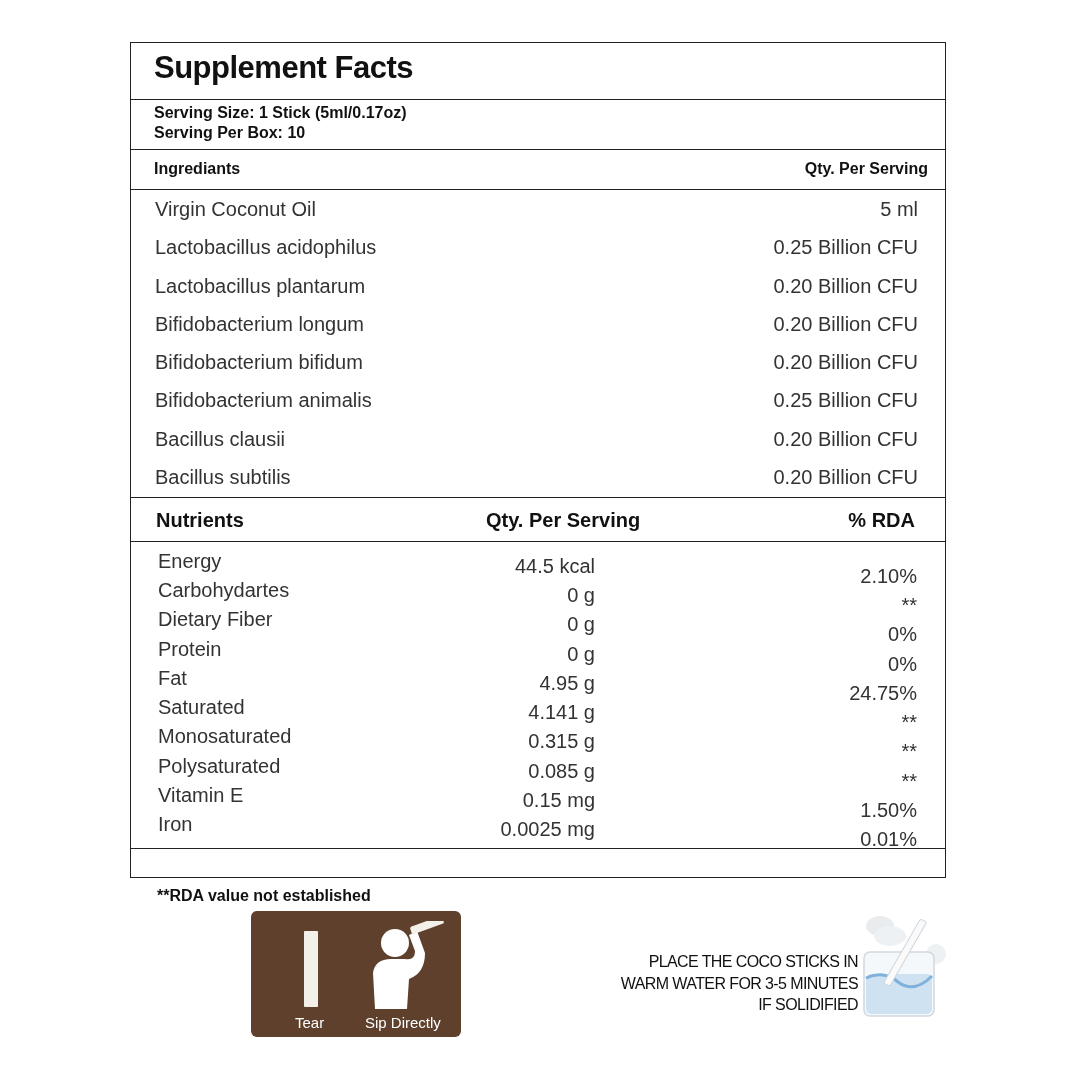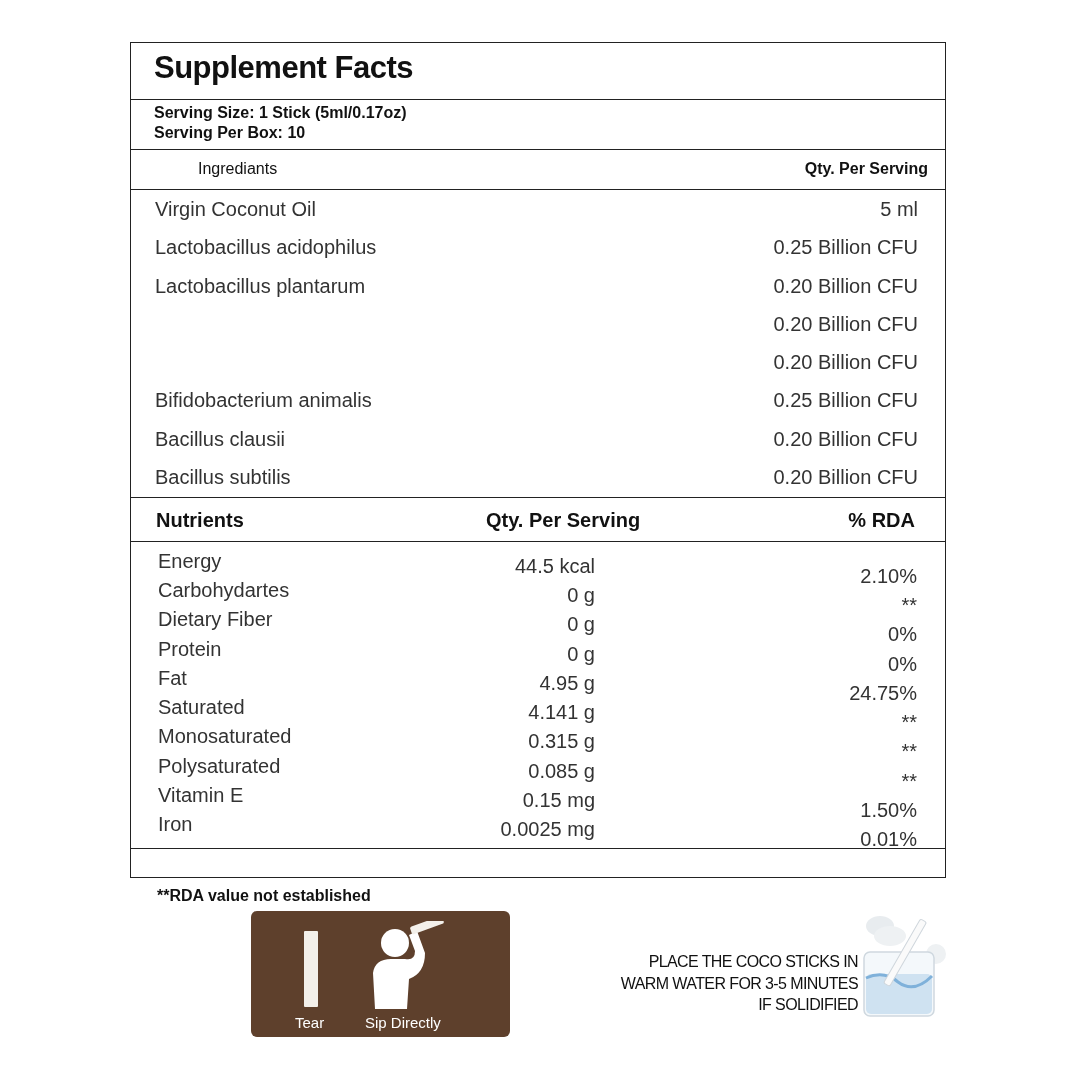--- a/index.html
+++ b/index.html
@@ -4,36 +4,36 @@
 <style>
   html,body{margin:0;padding:0;background:#fff;}
   body{width:1080px;height:1080px;position:relative;font-family:"Liberation Sans",sans-serif;color:#111;overflow:hidden;}
   .panel{position:absolute;left:130px;top:42px;width:816px;height:836px;border:1.5px solid #222;box-sizing:border-box;}
   .sec{position:absolute;left:0;right:0;border-bottom:1.5px solid #222;box-sizing:border-box;}
   .title{top:0;height:57px;}
   .title span{position:absolute;left:23px;top:7px;font-size:31px;font-weight:bold;letter-spacing:-0.5px;}
   .serving{top:57px;height:50px;text-align:right;}
   .serving div{position:absolute;left:23px;font-size:16px;font-weight:bold;}
   .ihead{top:107px;height:40px;}
-  .ihead .l{position:absolute;left:23px;top:10px;font-size:16px;font-weight:normal;margin-left:44px;}
+  .ihead .l{position:absolute;left:23px;top:10px;font-size:16px;font-weight:bold;}
   .ihead .r{position:absolute;right:17px;top:10px;font-size:16px;font-weight:bold;}
   .ing{top:147px;height:308px;text-align:center;}
   .ing .row{position:absolute;left:24px;right:27px;height:38px;font-size:20px;color:#333;}
   .ing .row .n{position:absolute;left:0;top:0;}
   .ing .row .v{position:absolute;right:0;top:0;}
   .nhead{top:455px;height:44px;}
   .nhead span{position:absolute;top:11px;font-size:20px;font-weight:bold;}
   .nut{top:499px;height:307px;}
   .nut .row{position:absolute;left:27px;right:28px;height:29px;font-size:20px;color:#333;}
   .nut .row .n{position:absolute;left:0;top:0;}
   .nut .row .q{position:absolute;right:322px;top:5px;}
   .nut .row .p{position:absolute;right:0;top:0;margin-top:15px;}
   .foot{top:806px;height:28px;border-bottom:none;}
   .foot span{position:absolute;left:26px;top:5px;font-size:16px;font-weight:bold;margin-top:33px;}
-  .howto{position:absolute;left:251px;top:911px;width:259px;height:126px;background:#5e402c;border-radius:6px;}
+  .howto{position:absolute;left:251px;top:911px;width:210px;height:126px;background:#5e402c;border-radius:6px;}
   .howto .stick{position:absolute;left:53px;top:20px;width:14px;height:76px;background:#f3f0ea;border-radius:1px;}
   .howto .lbl{position:absolute;top:103px;color:#fff;font-size:15px;}
   .note{position:absolute;right:222px;top:951px;text-align:right;font-size:16px;line-height:21.5px;letter-spacing:-0.6px;color:#111;}
   .beaker{position:absolute;left:858px;top:912px;width:92px;height:106px;}
 </style>
 </head>
 <body>
 
 <div class="panel">
   <div class="sec title">
@@ -54,23 +54,25 @@
       </div>
     <div class="row" style="top:46px">
         <span class="n">Lactobacillus acidophilus</span>
         <span class="v">0.25 Billion CFU</span>
       </div>
     <div class="row" style="top:85px">
         <span class="n">Lactobacillus plantarum</span>
         <span class="v">0.20 Billion CFU</span>
       </div>
     <div class="row" style="top:123px">
+        <span class="n">Bifidobacterium longum</span>
         <span class="v">0.20 Billion CFU</span>
       </div>
     <div class="row" style="top:161px">
+        <span class="n">Bifidobacterium bifidum</span>
         <span class="v">0.20 Billion CFU</span>
       </div>
     <div class="row" style="top:199px">
         <span class="n">Bifidobacterium animalis</span>
         <span class="v">0.25 Billion CFU</span>
       </div>
     <div class="row" style="top:238px">
         <span class="n">Bacillus clausii</span>
         <span class="v">0.20 Billion CFU</span>
       </div>

